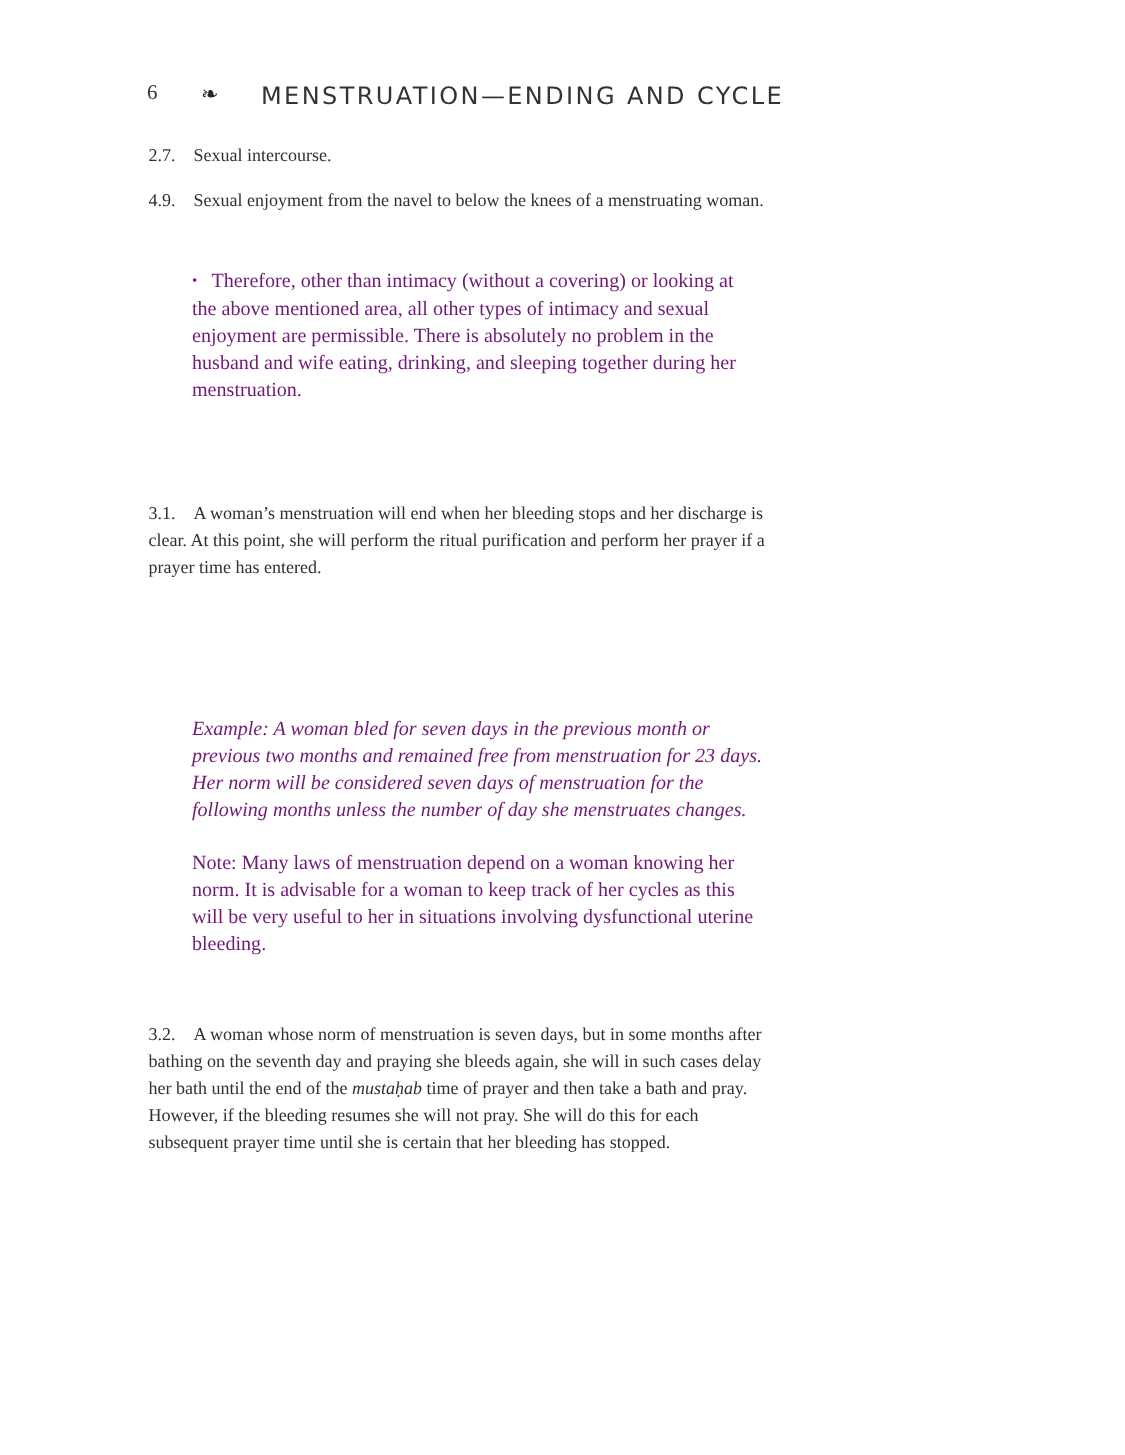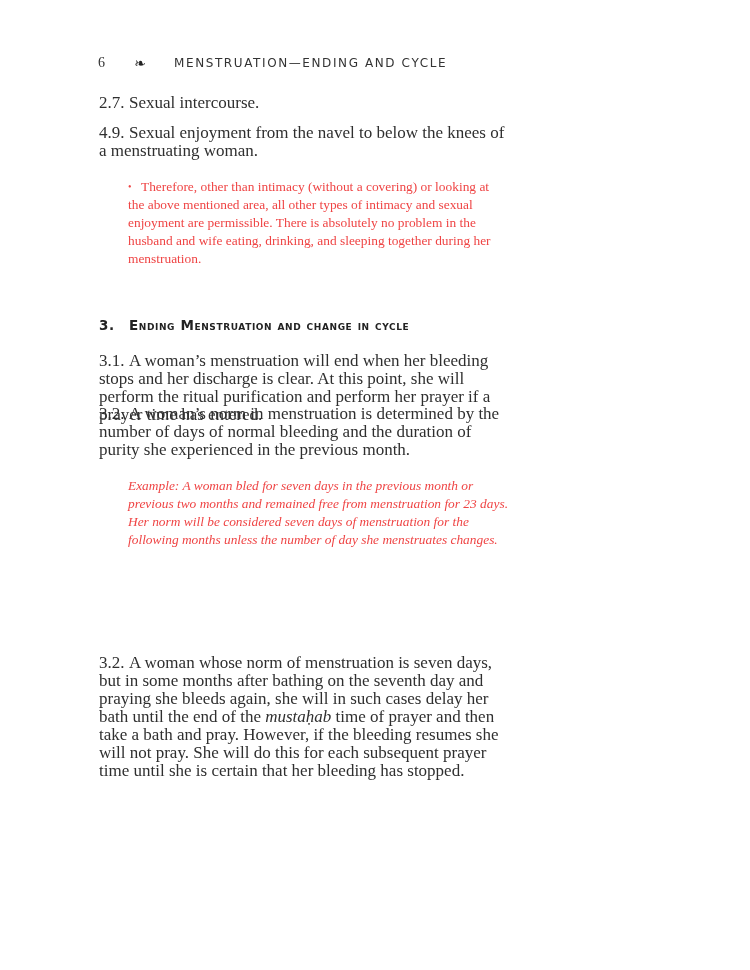--- a/index.html
+++ b/index.html
@@ -37,48 +37,48 @@
       font-size: 14px;
       width: 36px;
     }
     .ornament {
       font-size: 14px;
       width: 40px;
       color: #222;
     }
     .running-title {
       font-family: "DejaVu Sans", sans-serif;
-      font-size: 12px;
+      font-size: 16px;
       letter-spacing: 1.6px;
       font-weight: normal;
       color: #333;
     }
     .text {
       position: absolute;
       left: 99px;
       width: 412px;
-      font-size: 17px;
+      font-size: 12px;
       line-height: 18px;
       color: #2f2f2f;
     }
     .text p {
       margin: 0;
     }
     .num {
       display: inline-block;
       width: 30px;
       font-variant-numeric: oldstyle-nums;
     }
     .indent-block {
       position: absolute;
       left: 128px;
       width: 385px;
       font-size: 13.4px;
       line-height: 18px;
-      color: #ef4444;
+      color: #701a75;
     }
     .indent-block p { margin: 0; }
     .bullet {
       display: inline-block;
       width: 13px;
       font-size: 10px;
       vertical-align: 1px;
     }
     .section-heading {
       position: absolute;
@@ -115,35 +115,32 @@
   </div>
 
   <div class="text" style="top: 124px;">
     <p><span class="num">4.9.</span><span>Sexual enjoyment from the navel to below the knees of a menstruating woman.</span></p>
   </div>
 
   <div class="indent-block" style="top: 178px; width: 380px;">
     <p><span class="bullet">•</span><span>Therefore, other than intimacy (without a covering) or looking at the above mentioned area, all other types of intimacy and sexual enjoyment are permissible. There is absolutely no problem in the husband and wife eating, drinking, and sleeping together during her menstruation.</span></p>
   </div>
 
-  <div class="section-heading">
-    <span class="sec-num">3.</span><span>Ending Menstruation and change in cycle</span>
-  </div>
 
-  <div class="text" style="top: 352px;">
+  <div class="text" style="top: 333px;">
     <p><span class="num">3.1.</span><span>A woman’s menstruation will end when her bleeding stops and her discharge is clear. At this point, she will perform the ritual purification and perform her prayer if a prayer time has entered.</span></p>
   </div>
 
-  <div class="text" style="top: 405px;">
-    <p><span class="num">3.2.</span><span>A woman’s norm in menstruation is determined by the number of days of normal bleeding and the duration of purity she experienced in the previous month.</span></p>
-  </div>
 
   <div class="indent-block" style="top: 477px; font-style: italic;">
     <p>Example: A woman bled for seven days in the previous month or previous two months and remained free from menstruation for 23 days. Her norm will be considered seven days of menstruation for the following months unless the number of day she menstruates changes.</p>
   </div>
 
+  <div class="indent-block" style="top: 566px;">
+    <p>Note: Many laws of menstruation depend on a woman knowing her norm. It is advisable for a woman to keep track of her cycles as this will be very useful to her in situations involving dysfunctional uterine bleeding.</p>
+  </div>
 
-  <div class="text" style="top: 654px;">
+  <div class="text" style="top: 680px;">
     <p><span class="num">3.2.</span><span>A woman whose norm of menstruation is seven days, but in some months after bathing on the seventh day and praying she bleeds again, she will in such cases delay her bath until the end of the </span><em>mustaḥab</em><span> time of prayer and then take a bath and pray. However, if the bleeding resumes she will not pray. She will do this for each subsequent prayer time until she is certain that her bleeding has stopped.</span></p>
   </div>
 
 
 </div>
 
 </body></html>

